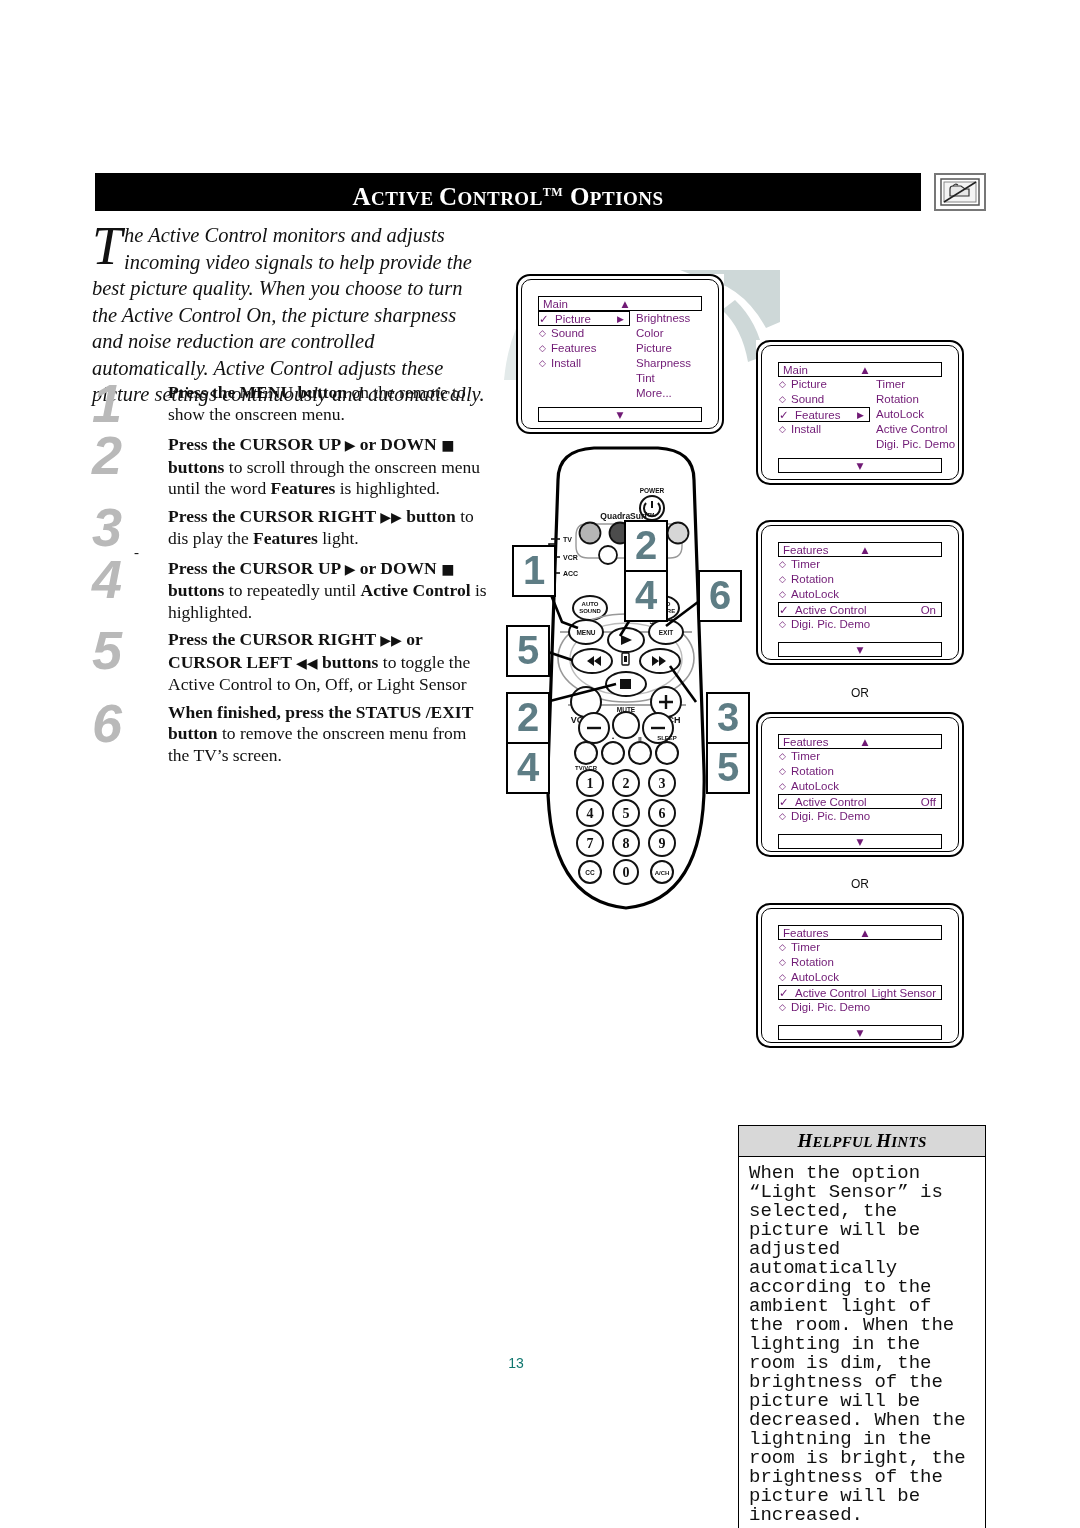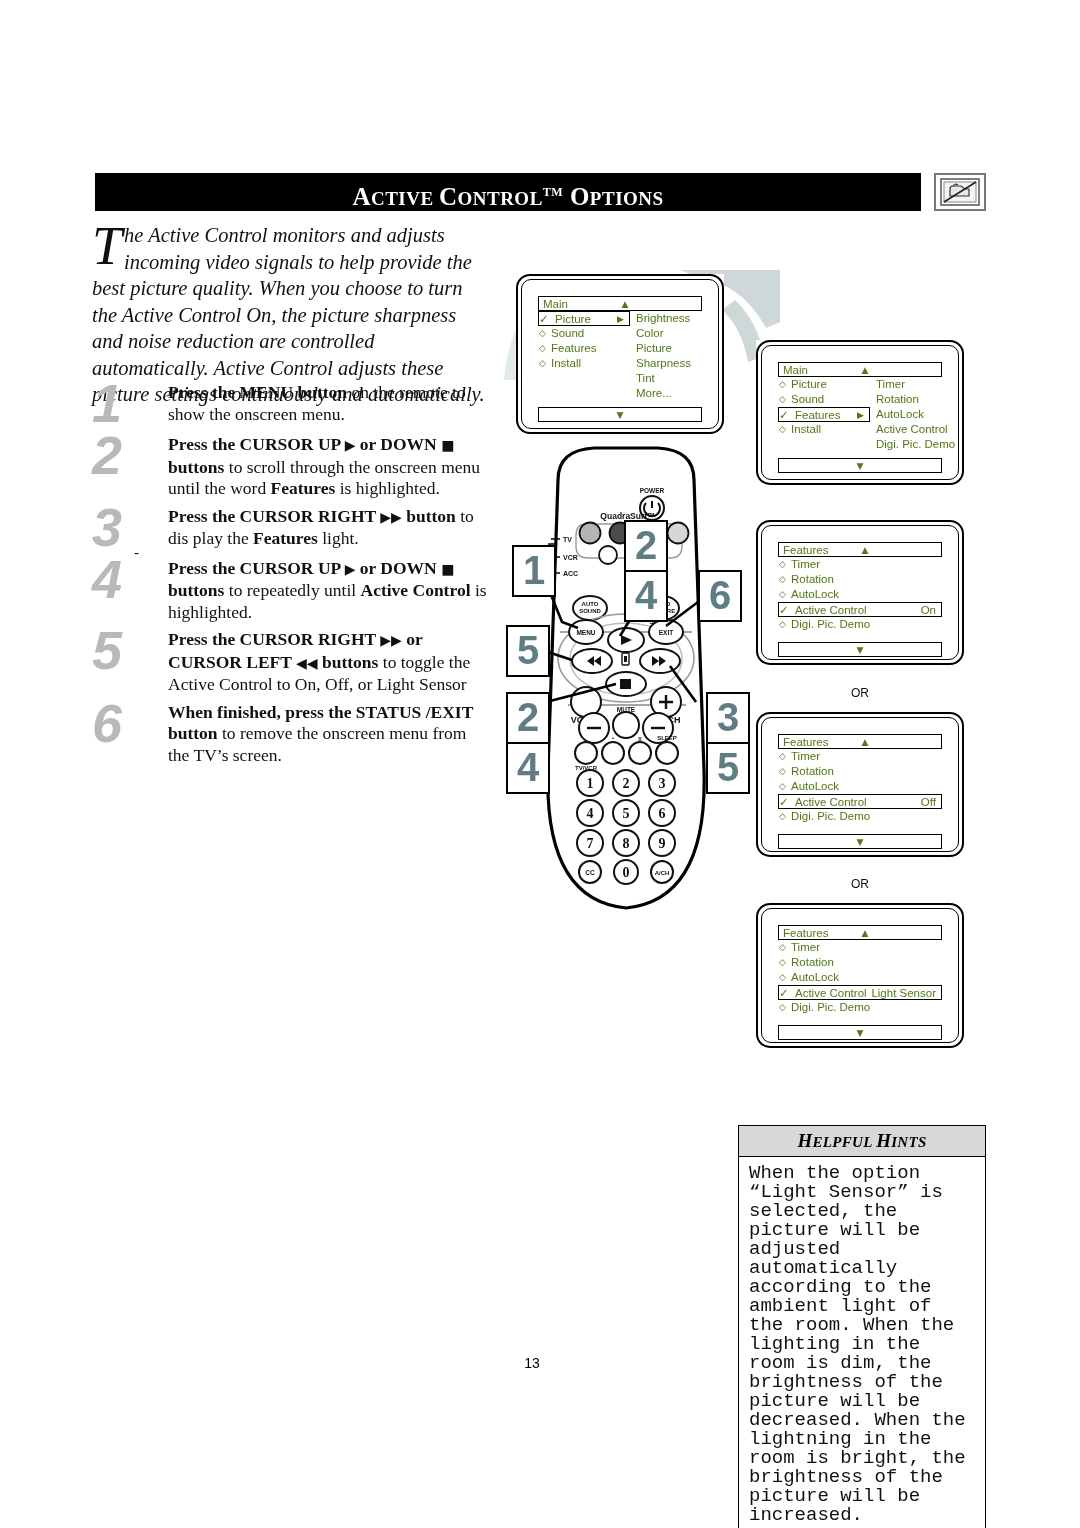--- a/index.html
+++ b/index.html
@@ -32,41 +32,41 @@
   .dash3{position:absolute;left:42px;top:38px;font-size:15px;color:#111;}
 
   
   .remote-wrap{position:absolute;left:490px;top:440px;width:272px;height:512px;}
   .remote-wrap svg{display:block;}
 
   
   .tv{position:absolute;background:#fff;}
   .tv .bezel-outer{position:absolute;left:0;top:0;right:0;bottom:0;border:2.5px solid #000;border-radius:14px;}
   .tv .bezel-inner{position:absolute;left:5px;top:5px;right:5px;bottom:5px;border:1.5px solid #000;border-radius:10px;background:#fff;}
-  .osd{position:absolute;font-family:"Liberation Sans",sans-serif;color:#4d7c0f;}
+  .osd{position:absolute;font-family:"Liberation Sans",sans-serif;color:#701a75;}
   .osd-row{position:relative;height:15px;line-height:15px;font-size:11.5px;white-space:nowrap;}
   .osd-bar{border:1.3px solid #000;height:15px;line-height:14px;font-size:11.5px;position:relative;box-sizing:border-box;}
   .osd-bar .lbl{position:absolute;left:4px;top:0;}
   .osd-bar .ctr{position:absolute;left:0;right:0;top:0;text-align:center;font-family:"DejaVu Sans",sans-serif;font-size:9px;}
   .osd-bar .rt{position:absolute;right:5px;top:0;text-align:center;}
   .osd-bar .arw{position:absolute;right:5px;top:0;font-family:"DejaVu Sans",sans-serif;font-size:9px;}
   .osd-item{position:relative;height:15px;line-height:15px;font-size:11.5px;padding-left:13px;white-space:nowrap;}
   .osd-item .bullet{position:absolute;left:1px;top:0;font-family:"DejaVu Sans",sans-serif;font-size:9px;}
   .osd-col{position:absolute;}
   .or-lbl{position:absolute;width:100%;text-align:center;font-family:"Liberation Sans",sans-serif;font-size:12px;color:#111;}
 
   
   .hints{position:absolute;left:738px;top:1083px;width:248px;border:1.5px solid #000;background:#fff;box-sizing:border-box;margin-top:42px;}
   .hints-hd{height:30px;line-height:30px;text-align:center;background:#d8d8d8;border-bottom:1.5px solid #000;
             font-family:"Liberation Serif",serif;font-style:italic;font-weight:bold;font-size:19px;letter-spacing:.3px;}
   .hints-hd .sc{font-size:15px;}
   .hints-body{padding:7px 9px 9px 10px;font-size:19px;line-height:19px;color:#111;font-family:Liberation Mono, monospace;}
 
   
-  .pageno{position:absolute;left:16px;top:1355px;width:1032px;text-align:center;font-family:"Liberation Sans",sans-serif;font-size:14px;color:#000000;}
+  .pageno{position:absolute;left:0;top:1355px;width:1032px;text-align:center;font-family:"Liberation Sans",sans-serif;font-size:14px;color:#0f766e;}
 </style>
 </head>
 <body>
 
 <div class="page">
 
   <div class="hdr-bar">
     <div class="hdr-title">
       <span>A</span><span class="sc">CTIVE </span><span>C</span><span class="sc">ONTROL</span><span class="tm">TM</span><span> O</span><span class="sc">PTIONS</span>
     </div>

